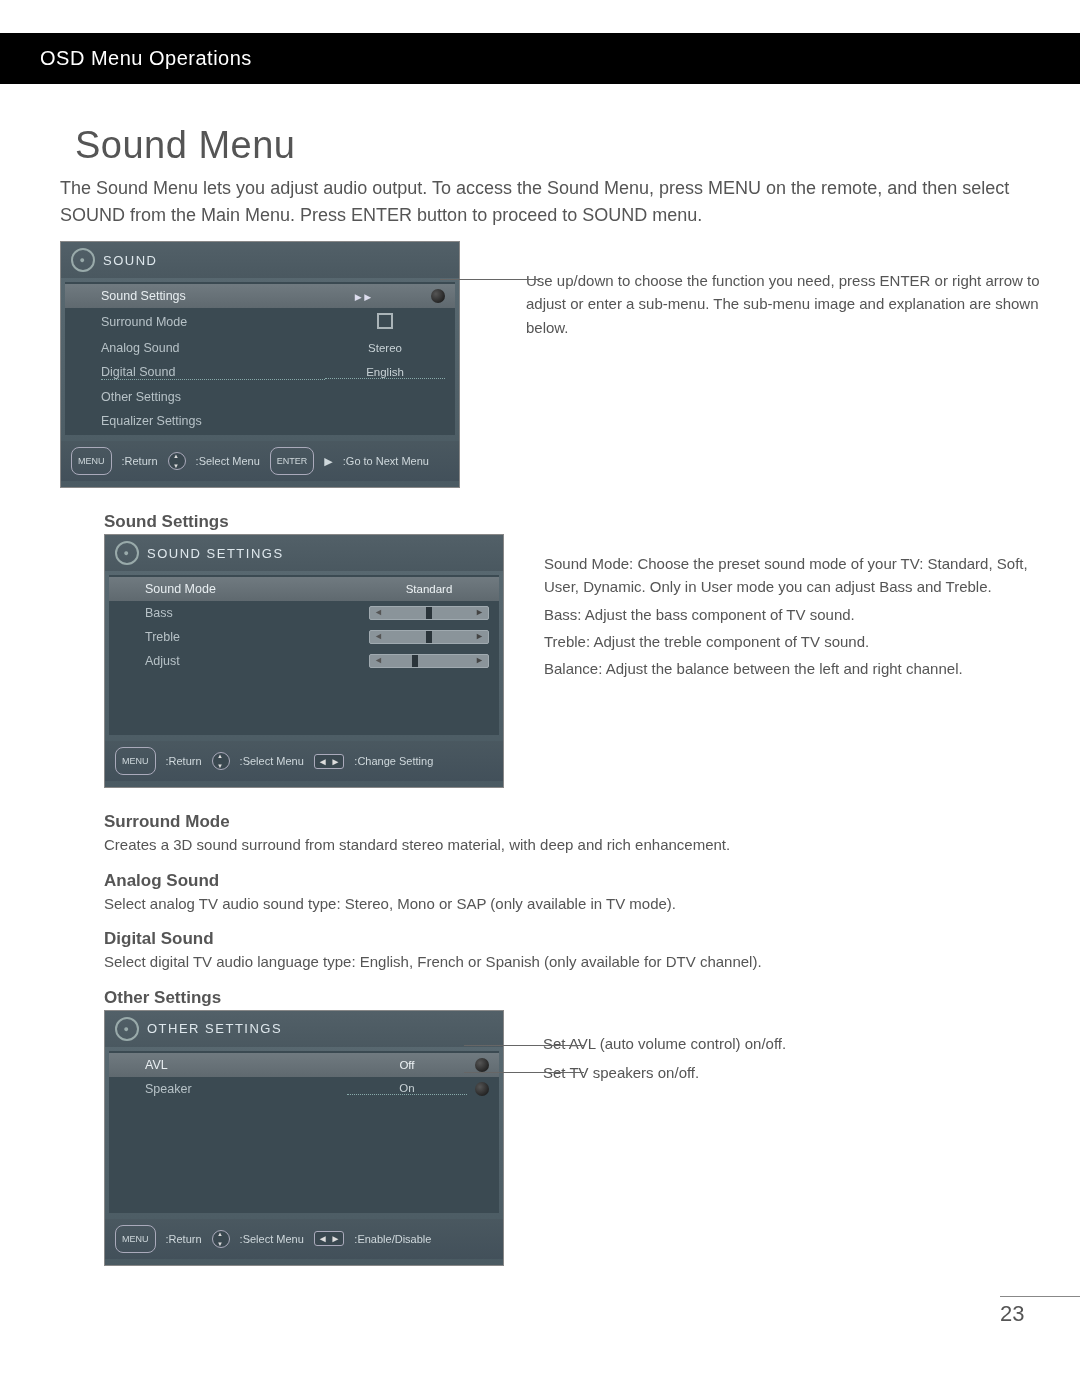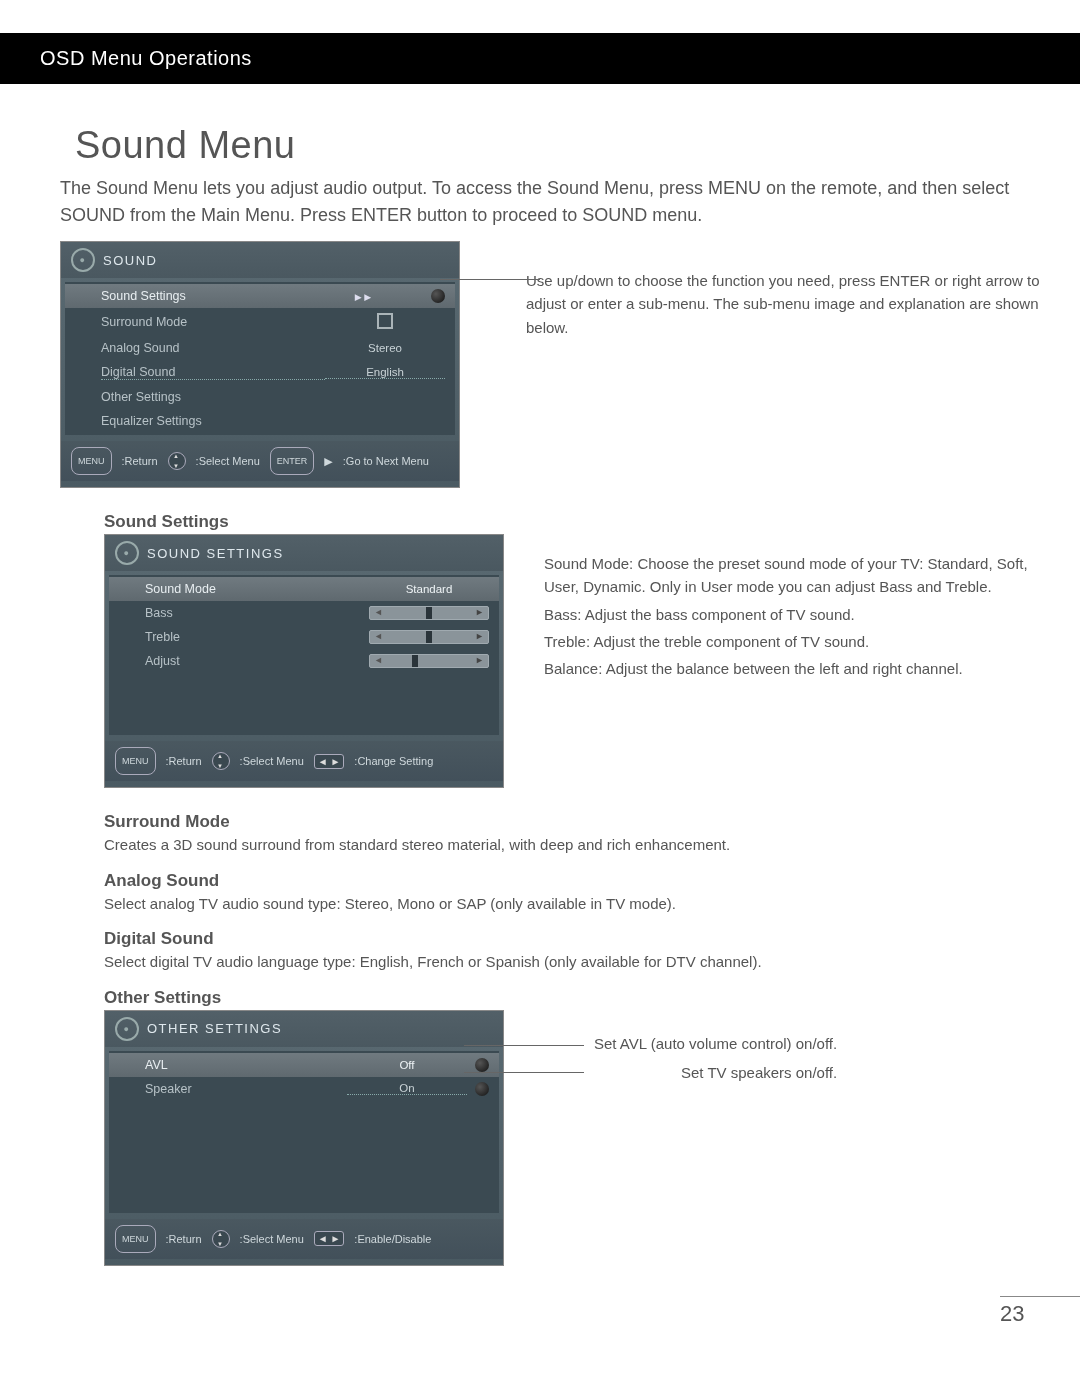--- a/index.html
+++ b/index.html
@@ -149,21 +149,21 @@
     padding-top: 28px;
     position: relative;
   }
   .callout.tight { padding-top: 6px; }
   .callout .line {
     position: absolute;
     height: 1px; background: #666;
   }
   .call-line1 { top: 38px; left: -20px; width: 100px; }
   .callout-list p { margin-bottom: 4px; }
-  .callout-stack { padding-left: 90px; padding-top: 22px; text-align: right; }
+  .callout-stack { padding-left: 39px; padding-top: 22px; }
   .callout-stack .line.a { top: 35px; left: -40px; width: 120px; }
   .callout-stack .line.b { top: 62px; left: -40px; width: 120px; }
 
   .subhead {
     font-size: 17px;
     font-weight: bold;
     color: #555;
     margin-top: 8px;
     margin-bottom: 2px;
     margin-left: 44px;

